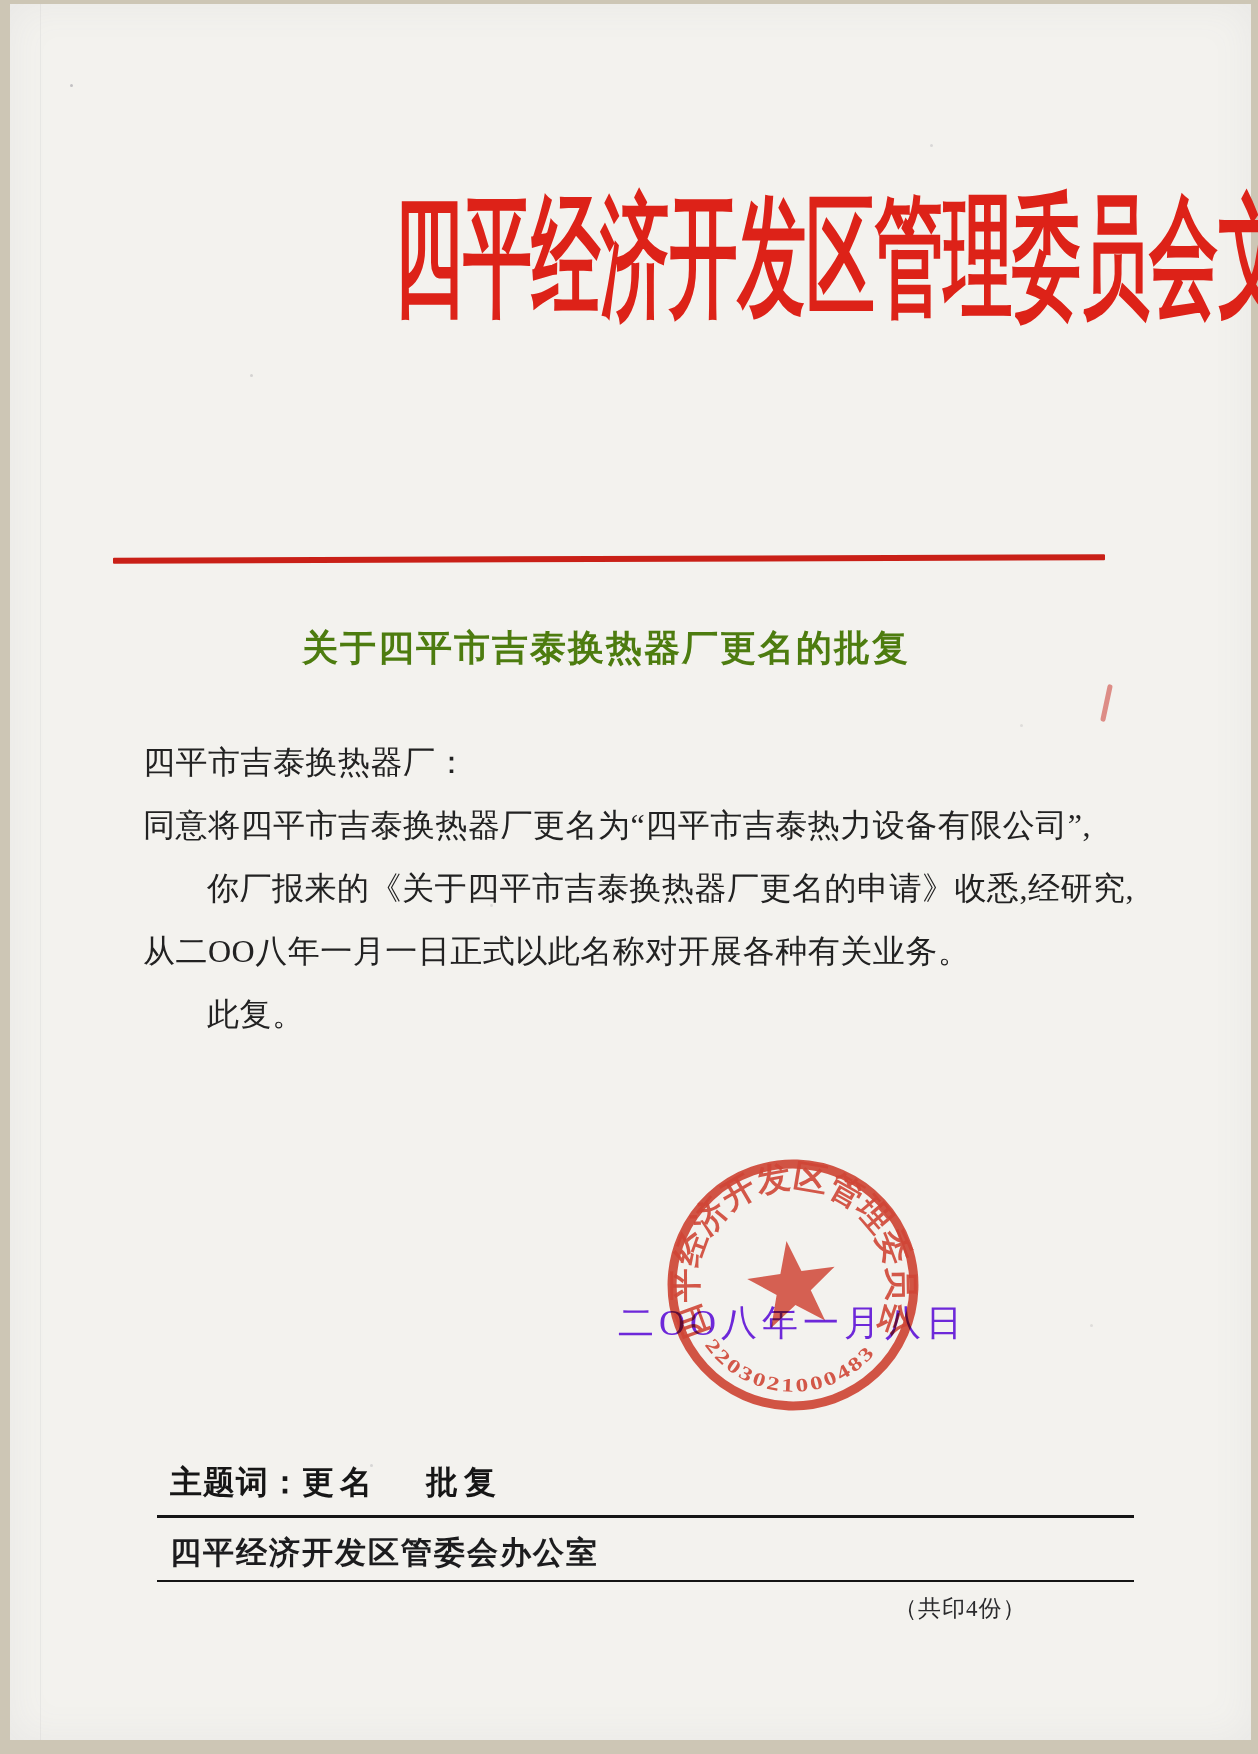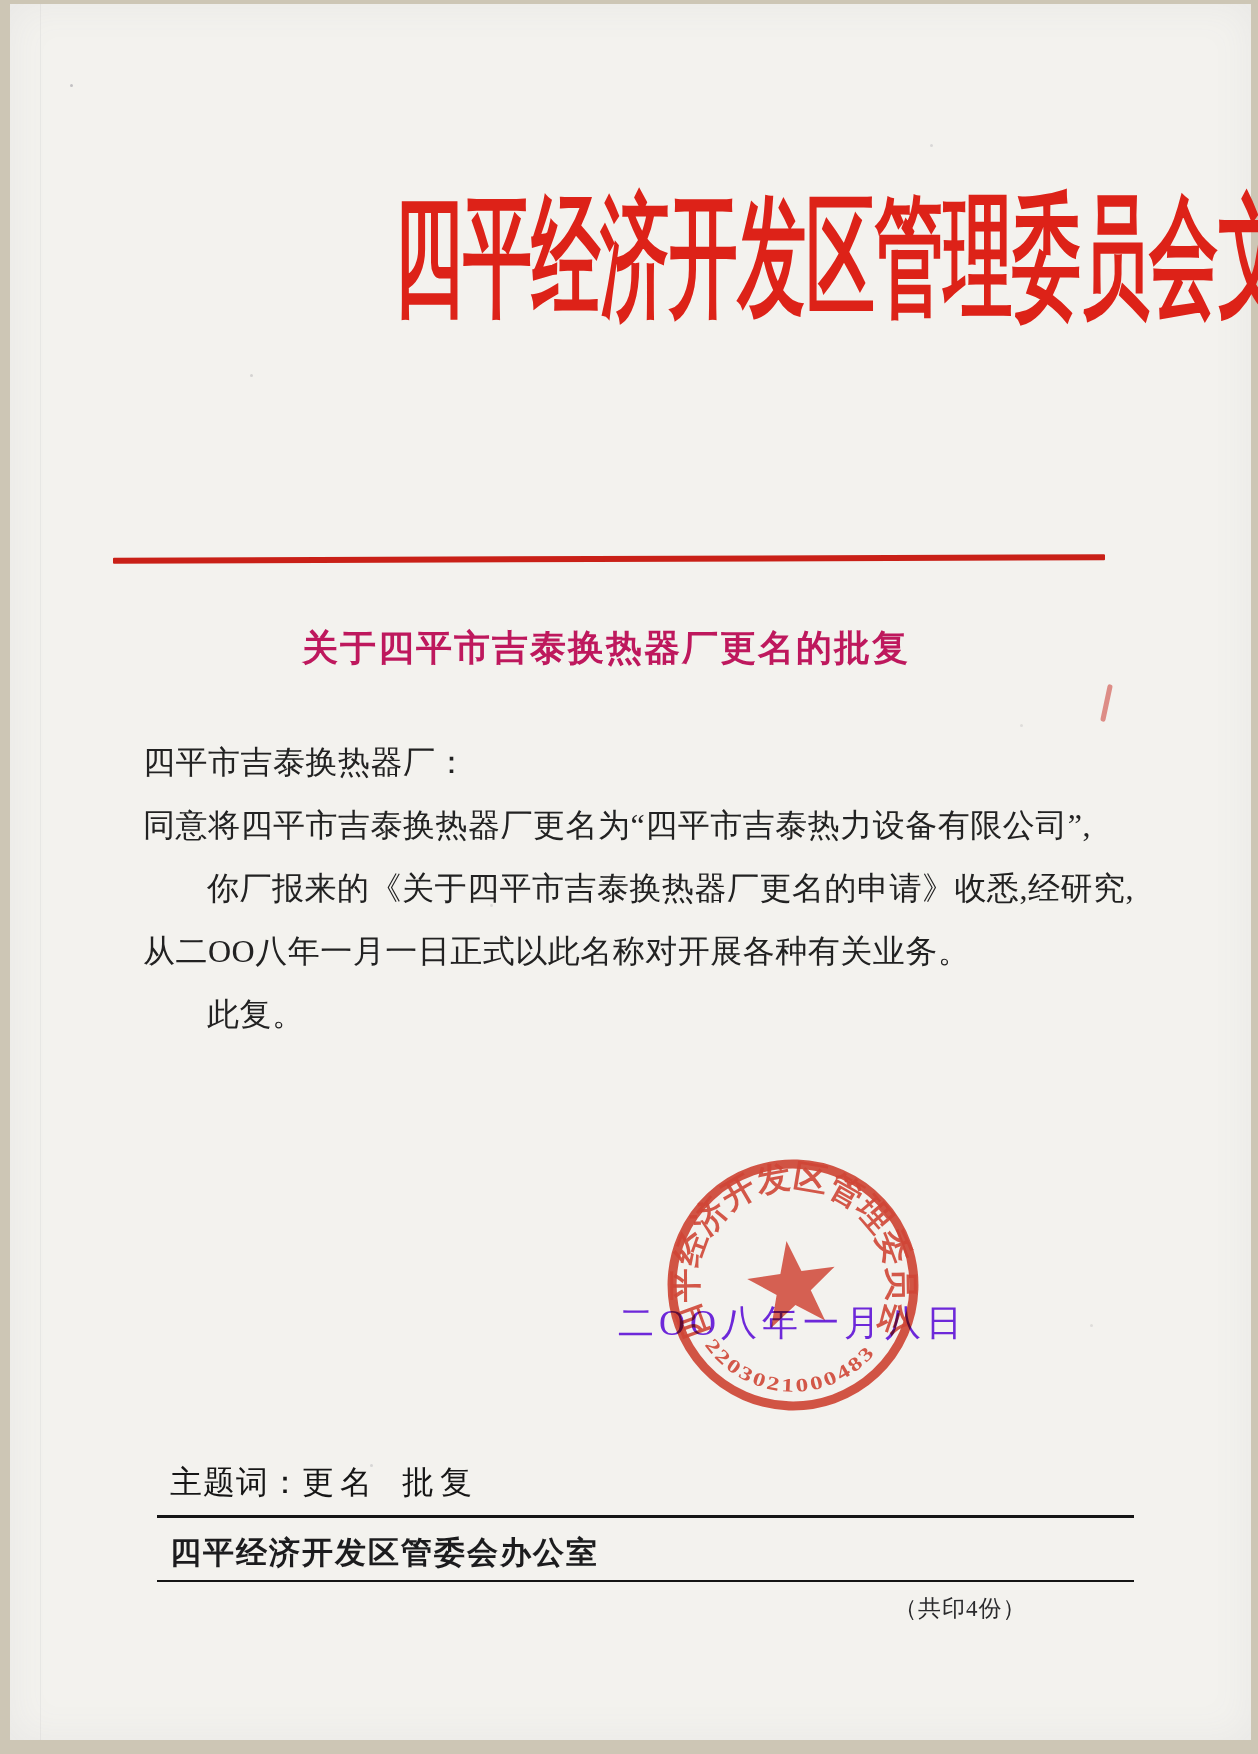--- a/index.html
+++ b/index.html
@@ -54,21 +54,21 @@
   .red-rule {
     position:absolute; left:103px; top:552px; width:992px; height:6px;
     background:#c92017; transform:rotate(-0.2deg); border-radius:1px;
   }
   .doc-title-wrap {
     position:absolute; left:0; right:0; top:620px; text-align:center;
   }
   .doc-title {
     display:inline-block; position:relative; left:-30px;
     font-family:"Liberation Sans","DejaVu Sans",sans-serif;
-    font-weight:bold; font-size:36px; letter-spacing:2px; color:#be185d;margin-left:11px;
+    font-weight:bold; font-size:36px; letter-spacing:2px; color:#4d7c0f;margin-left:11px;
   }
   .body-block {
     position:absolute; left:133px; top:727px; width:975px;
     font-size:32px; color:#222;
   }
   .body-line { height:63px; line-height:63px; white-space:nowrap; letter-spacing:0.5px; }
   .indent { padding-left:64px; }
   .date-line {
     position:absolute; left:608px; top:1295px;
     font-size:36px; letter-spacing:5px; color:#6d28d9; white-space:nowrap;
@@ -78,26 +78,26 @@
     mix-blend-mode:multiply; opacity:.9;
     transform:rotate(2deg);
   }
   .red-artifact {
     position:absolute; left:1094px; top:680px; width:5px; height:38px;
     background:rgba(200,40,30,.5); border-radius:3px; transform:rotate(12deg);
   }
   .keywords-row {
     position:absolute; left:160px; top:1457px;
     font-family:"Liberation Sans","DejaVu Sans",sans-serif;
-    font-weight:normal; font-size:32px; color:#161616;
+    font-weight:bold; font-size:32px; color:#161616;
     display:flex; align-items:baseline;
   }
   .kw-label { letter-spacing:1px; }
   .kw-1 { letter-spacing:6px; }
-  .kw-2 { margin-left:24px; letter-spacing:6px; }
+  .kw-2 { margin-left:48px; letter-spacing:6px; }
   .black-rule-1 {
     position:absolute; left:147px; top:1511px; width:977px; height:3px; background:#151515;
   }
   .black-rule-2 {
     position:absolute; left:147px; top:1576px; width:977px; height:2px; background:#151515;
   }
   .footer-issuer {
     position:absolute; left:160px; top:1528px;
     font-size:31px; font-weight:600; letter-spacing:2px; color:#1c1c1e; white-space:nowrap;
   }

